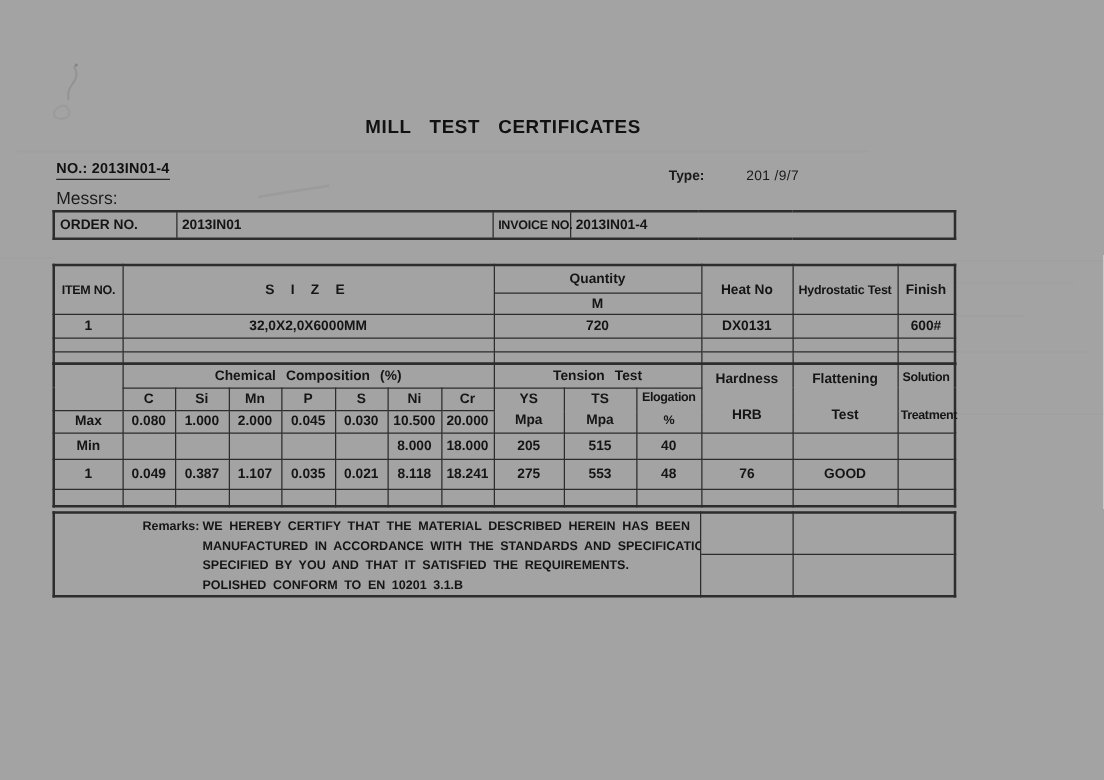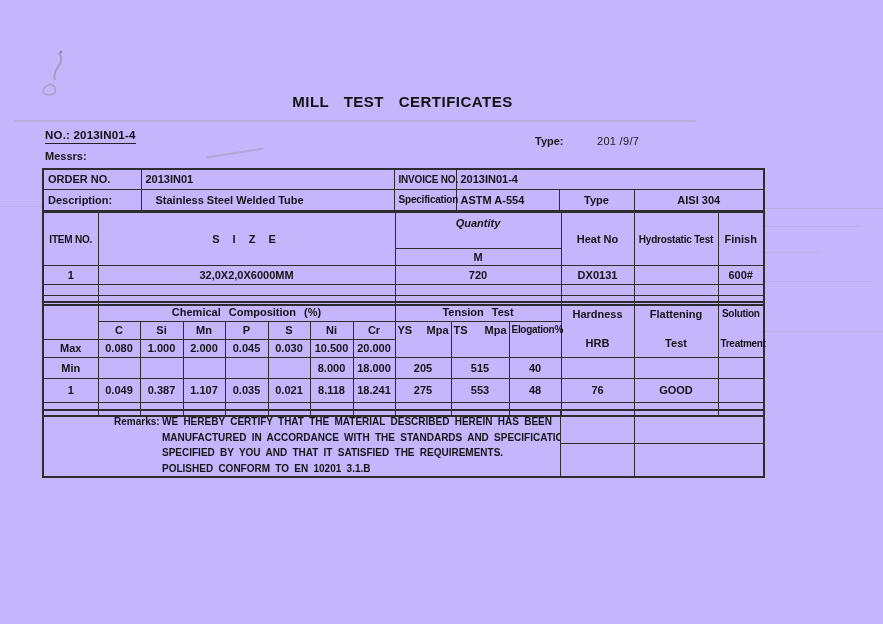--- a/index.html
+++ b/index.html
@@ -1,40 +1,40 @@
 <!DOCTYPE html>
 <html><head>
 <meta charset="utf-8">
 <style>
   * { box-sizing: border-box; }
   html,body { margin:0; padding:0; background:#ffffff; }
   .page {
     position:relative; width:883px; height:624px;
-    background:#c4b5fd; overflow:hidden;
+    background:#a3a3a3; overflow:hidden;
     font-family:"Liberation Sans", sans-serif;
     color:#1a1a1a;
   }
   
   .streak { position:absolute; background:#9a9a9a; opacity:.32; height:2px; border-radius:1px; }
   .streak.thin { height:1px; opacity:.28; }
   .mark-diag { position:absolute; background:#8f8f8f; opacity:.38; height:2px; transform:rotate(-9deg); border-radius:1px; }
 
   .title {
     position:absolute; top:93px; left:42px; width:721px;
     text-align:center; font-size:15px; font-weight:700;
     letter-spacing:.5px; word-spacing:10px; color:#111;
   }
   .no-line {
     position:absolute; top:129px; left:45px;
     font-size:11.5px; font-weight:700; color:#111;
     border-bottom:1.6px solid #222; padding-bottom:2px; letter-spacing:.2px;
   }
   .date-label { position:absolute; top:135px; left:535px; font-size:11px; font-weight:700; }
   .date-value { position:absolute; top:135px; left:597px; font-size:11px; font-weight:400; letter-spacing:.3px; }
-  .messrs    { position:absolute; top:150px; left:45px; font-size:11px; font-weight:700; }
+  .messrs    { position:absolute; top:150px; left:45px; font-size:14px; font-weight:400; }
 
   table.t {
     position:absolute; left:42px; width:721px;
     border-collapse:collapse; table-layout:fixed;
     font-size:11px; font-weight:700; color:#151515;
   }
   table.t, table.t td { border:1px solid #2d2d2d; }
   table.t { border-width:2px; }
   td { text-align:center; vertical-align:middle; padding:0 2px; white-space:nowrap; overflow:visible; }
   td.tl { text-align:left; padding-left:4px; }
@@ -42,31 +42,31 @@
   td.ind { padding-left:14px; }
   .t1 { top:168px; }
   .t1 td { height:20px; }
   .t1 tr:last-child td { height:22px; }
   .t2 { top:211px; }
   .t2 tr.hdr td { height:37px; }
   .t2 tr.val td { height:19px; }
   .t2 tr.e1 td { height:11px; }
   .t2 tr.e2 td { height:9px; }
   .qcell { padding:0; }
-  .qcell .q1 { height:36px; line-height:20px; border-bottom:1px solid #2d2d2d;font-style:italic; }
+  .qcell .q1 { height:22px; line-height:20px; border-bottom:1px solid #2d2d2d; }
   .qcell .q2 { height:16px; line-height:16px; }
-  .t3 { top:301px; }
+  .t3 { top:290px; }
   .t3 tr.r1 td { height:19px; }
   .t3 tr.r2 td { height:18px; }
   .t3 tr.r3 td { height:17px; }
   .t3 tr.r4 td { height:21px; }
   .t3 tr.r5 td { height:24px; }
   .t3 tr.r6 td { height:14px; }
   .vstack { display:flex; flex-direction:column; justify-content:space-between; height:52px; padding:4px 0 7px; }
-  .vstack2 { display:flex; flex-direction:row; justify-content:space-between; height:35px; padding:2px 0 4px; }
+  .vstack2 { display:flex; flex-direction:column; justify-content:space-between; height:35px; padding:2px 0 4px; }
   .tight { font-size:10px; letter-spacing:-0.3px; }
   .wsp { word-spacing:5px; }
   .t4 { top:409px; }
   .t4 tr.ra td { height:31px; }
   .t4 tr.rb td { height:31px; }
   .remarks-cell { vertical-align:top; text-align:left; padding:3px 0 0 0; overflow:hidden; }
   .remarks-flex { display:flex; font-size:10px; line-height:15.5px; word-spacing:2.5px; }
   .remarks-label { margin-left:70px; flex:0 0 48px; }
   .pageline {
     position:absolute; top:479px; left:42px; width:721px;
@@ -107,28 +107,20 @@
         <col style="width:103px">
         <col style="width:75px">
         <col style="width:130px">
       </colgroup>
     <tbody>
         <tr>
       <td class="tl">ORDER  NO.</td>
       <td class="tl">2013IN01</td>
       <td class="tl sm">INVOICE NO.</td>
       <td class="tl" colspan="3">2013IN01-4</td>
-    </tr>
-    <tr>
-      <td class="tl">Description:</td>
-      <td class="tl ind">Stainless  Steel  Welded  Tube</td>
-      <td class="tl sm">Specification</td>
-      <td class="tl">ASTM  A-554</td>
-      <td>Type</td>
-      <td>AISI 304</td>
     </tr>
   </tbody>
     </table>
 
   <table class="t t2">
     <colgroup>
         <col style="width:55px">
         <col style="width:297px">
         <col style="width:166px">
         <col style="width:73px">

